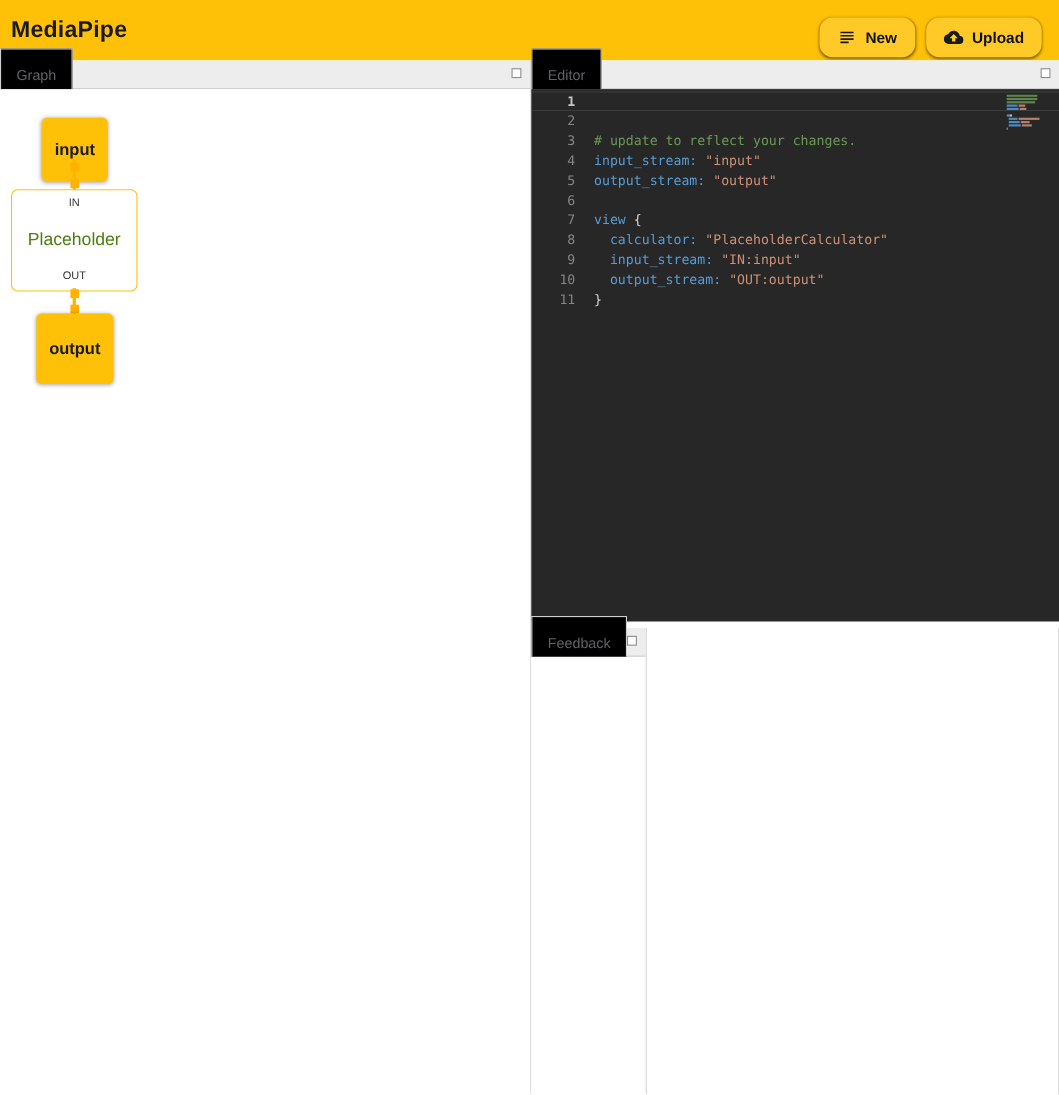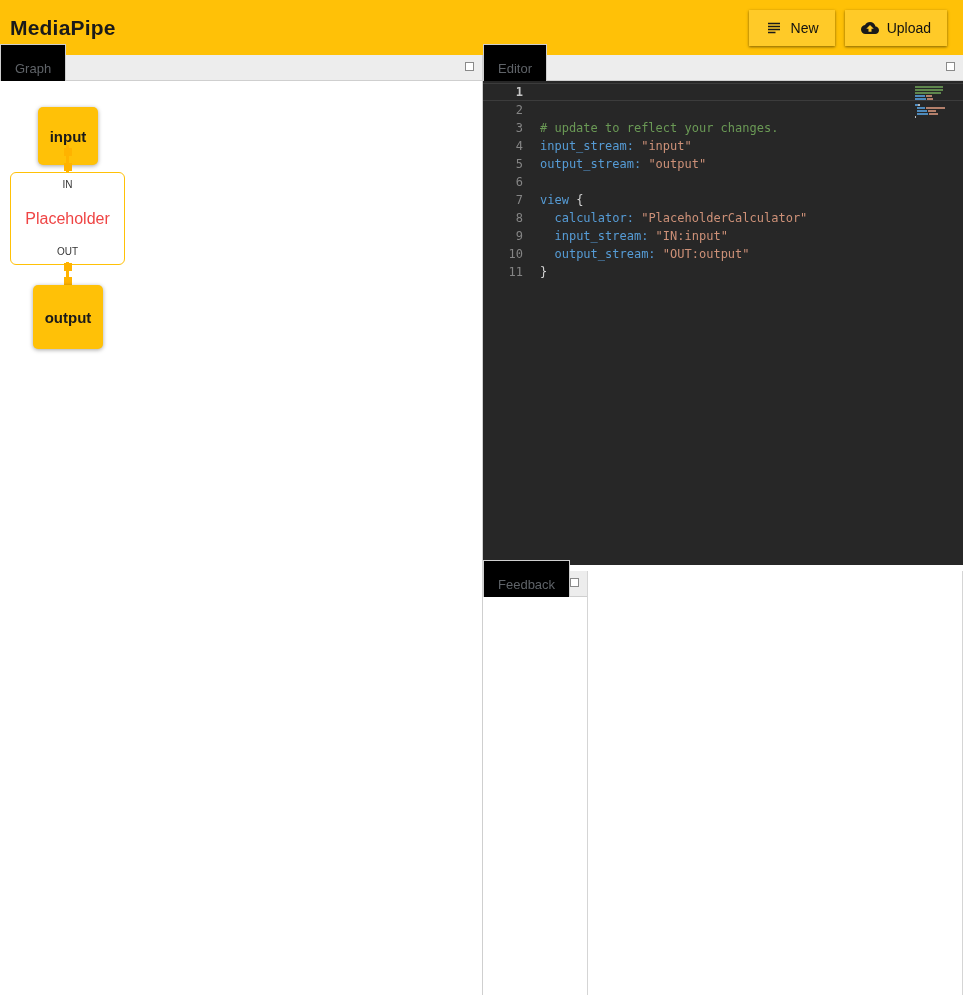--- a/index.html
+++ b/index.html
@@ -13,25 +13,25 @@
     --line-number:#858585;
     --node-yellow:#FFC107;
     --edge-yellow:#FFB300;
   }
   *{box-sizing:border-box;margin:0;padding:0;}
   html,body{background:#fff;}
   body{font-family:"Liberation Sans",sans-serif;width:963px;height:995px;overflow:hidden;}
   .app{width:963px;height:995px;display:flex;flex-direction:column;background:#fff;}
 
   
-  .app-header{height:55px;flex:none;background:var(--brand-yellow);display:flex;align-items:center;padding:3px 10px;gap:44px;}
+  .app-header{height:55px;flex:none;background:var(--brand-yellow);display:flex;align-items:flex-start;padding:16px 10px;gap:44px;}
   .app-title{font-size:21px;font-weight:bold;color:#1a1a1a;letter-spacing:.2px;}
   .header-actions{margin-left:auto;display:flex;gap:10px;padding-right:6px;}
-  .hdr-btn{display:flex;align-items:center;gap:8px;background:var(--button-yellow);border:none;border-radius:0;
-    padding:9px 16px;font-family:"Liberation Sans",sans-serif;font-size:14px;font-weight:400;color:#111;
+  .hdr-btn{display:flex;align-items:center;gap:8px;background:var(--button-yellow);border:none;border-radius:12px;
+    padding:9px 16px;font-family:"Liberation Sans",sans-serif;font-size:14px;font-weight:700;color:#111;
     box-shadow:0 1px 3px rgba(0,0,0,.35),0 1px 2px rgba(0,0,0,.2);cursor:pointer;}
   .btn-icon{display:inline-flex;width:18px;height:18px;}
   .btn-icon svg{width:18px;height:18px;fill:#1a1a1a;}
 
   
   .main{flex:1;display:flex;min-height:0;}
   .graph-panel{width:483px;flex:none;display:flex;flex-direction:column;border-right:1px solid #cfcfcf;background:#fff;}
   .right-col{flex:1;display:flex;flex-direction:column;min-width:0;background:#fff;}
 
   
@@ -43,21 +43,21 @@
   
   .graph-canvas{position:relative;flex:1;background:#fff;overflow:hidden;}
   .g-node{position:absolute;display:flex;align-items:center;justify-content:center;color:#1a1a1a;}
   .stream{background:var(--node-yellow);border-radius:5px;font-size:15px;font-weight:bold;
     box-shadow:0 1px 4px rgba(0,0,0,.35);}
   .n-input{left:38px;top:26px;width:60px;height:58px;}
   .n-output{left:33px;top:204px;width:70px;height:64px;}
   .calc{left:10px;top:91px;width:115px;height:93px;background:#fff;border:1.5px solid var(--node-yellow);
     border-radius:6px;flex-direction:column;justify-content:space-between;padding:7px 4px;}
   .port-label{font-size:10px;color:#333;line-height:1;}
-  .calc-label{font-size:16px;color:#ef4444;}
+  .calc-label{font-size:16px;color:#4d7c0f;}
   .edge{position:absolute;width:3px;background:var(--edge-yellow);}
   .e1{left:66px;top:64px;height:30px;}
   .e2{left:66px;top:181px;height:26px;}
   .port{position:absolute;width:8px;height:8px;background:var(--edge-yellow);}
   .p1a{left:64px;top:67px;}
   .p1b{left:64px;top:82px;}
   .p2a{left:64px;top:182px;}
   .p2b{left:64px;top:196px;}
 
   

